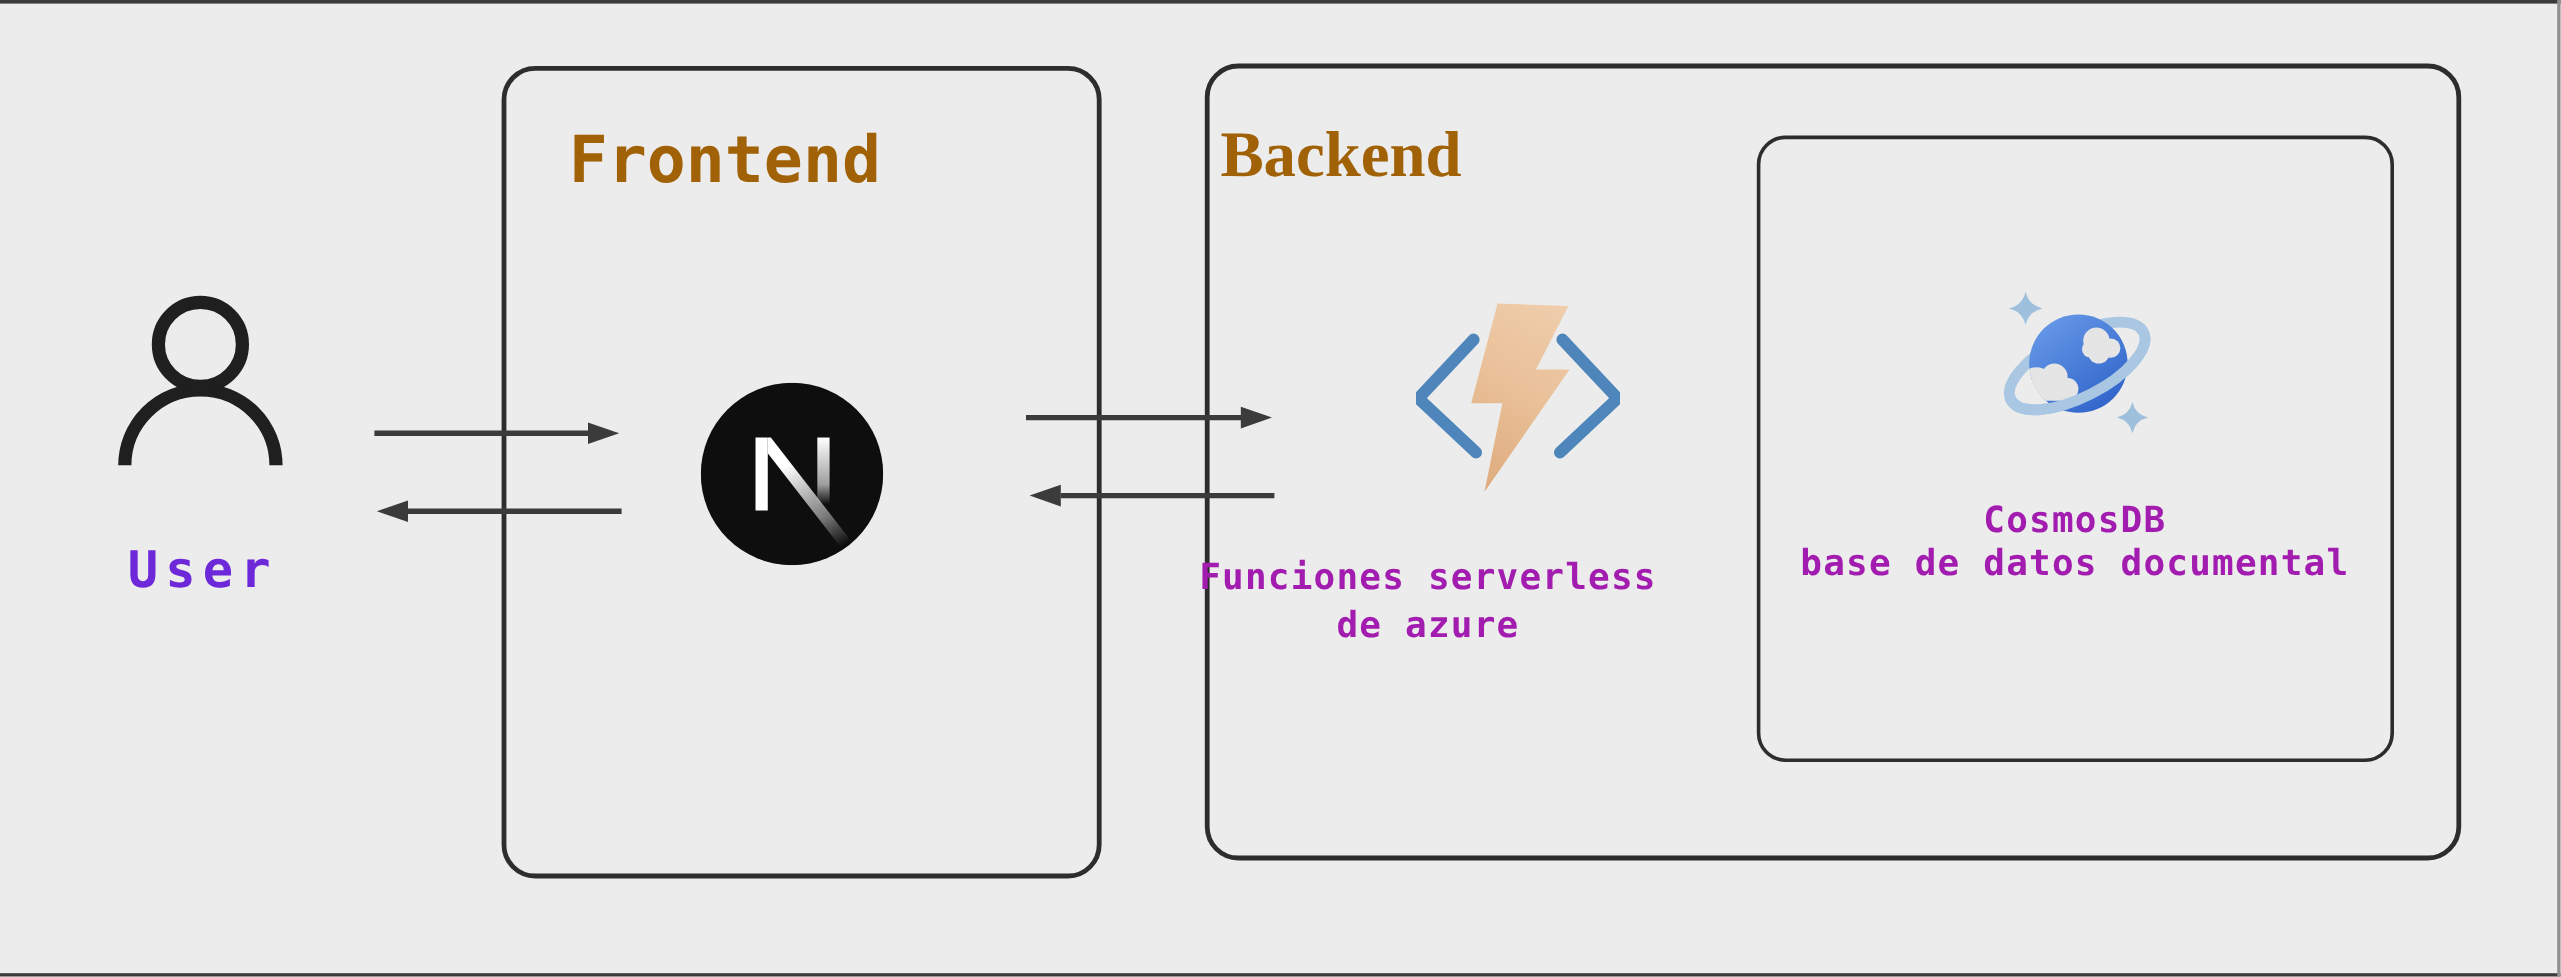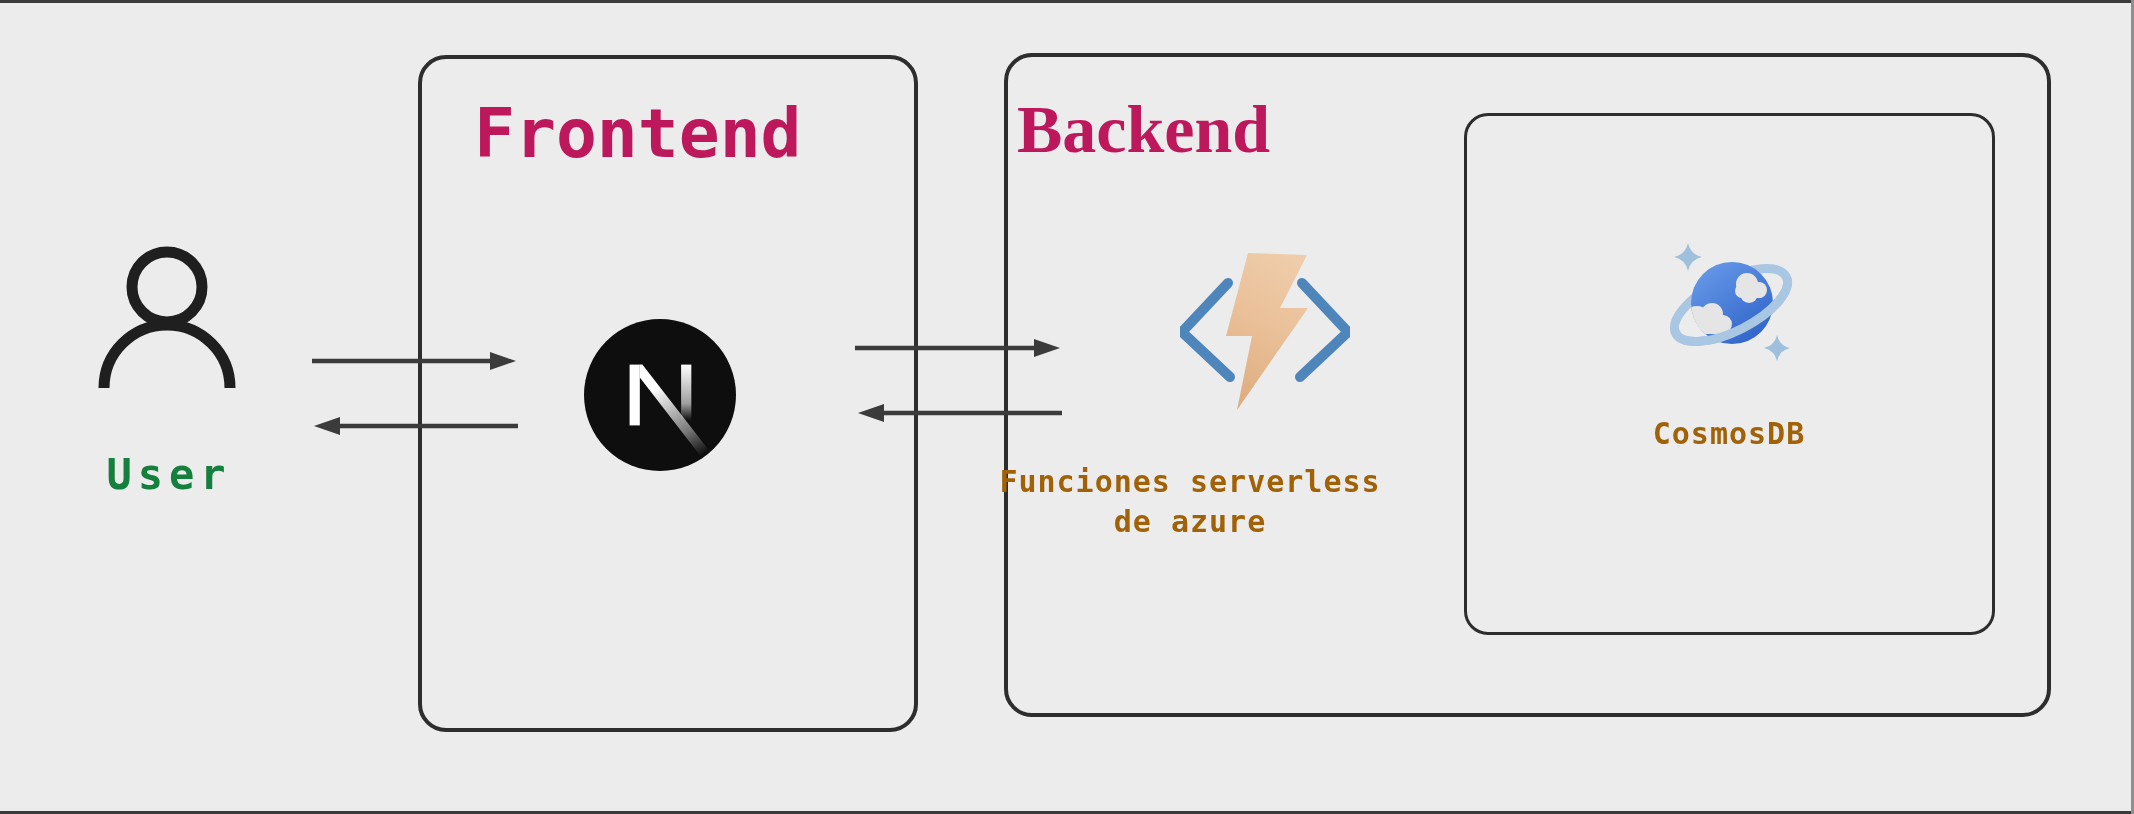--- a/index.html
+++ b/index.html
@@ -23,41 +23,41 @@
     border:4px solid var(--stroke,#2d2d2d);
     border-radius:28px;
     background:transparent;
   }
   .box.frontend{left:418px;top:55px;width:500px;height:677px;}
   .box.backend{left:1004px;top:53px;width:1047px;height:664px;}
   .box.cosmos{left:1464px;top:113px;width:531px;height:522px;border-width:3px;border-radius:24px;}
 
   .title{
     position:absolute;
-    font-size:68px;font-weight:700;line-height:60px;
-    color:#be185d;white-space:nowrap;
+    font-size:54px;font-weight:700;line-height:60px;
+    color:#a16207;white-space:nowrap;
   }
   .title.frontend{left:474px;top:104px;font-family:"DejaVu Sans Mono",monospace;}
   .title.backend{left:1017px;top:98px;font-family:Liberation Serif, serif;line-height:62px;}
 
   .node-label{
     position:absolute;
     font-family:"DejaVu Sans Mono",monospace;
     font-size:30px;font-weight:700;letter-spacing:1px;
-    line-height:40px;color:#a16207;
+    line-height:40px;color:#a21caf;
     text-align:center;white-space:pre;
   }
   .label-nextjs{left:511px;top:502px;width:300px;}
   .label-functions{left:990px;top:462px;width:400px;}
   .label-cosmos{left:1479px;top:416px;width:500px;line-height:36px;}
 
   .user-label{
     position:absolute;left:89px;top:450px;width:160px;
     text-align:center;font-family:"DejaVu Sans Mono",monospace;
-    font-size:42px;font-weight:700;letter-spacing:6px;color:#15803d;
+    font-size:42px;font-weight:700;letter-spacing:6px;color:#6d28d9;
     white-space:nowrap;
   }
 
   .icon-abs{position:absolute;}
   .arrows{position:absolute;left:0;top:0;z-index:5;pointer-events:none;}
 </style>
 </head>
 <body>
 
 <div class="canvas">
@@ -142,21 +142,21 @@
       <rect x="22" y="76" width="44" height="18" rx="9"></rect>
     </g>
 
     <g clip-path="url(#ringFront)">
       <ellipse cx="66" cy="65" rx="62" ry="26" fill="none" stroke="#a9c7e2" stroke-width="9" transform="rotate(-27 66 65)"></ellipse>
     </g>
 
     <path d="M23 3 Q25.5 14.5 37 17 Q25.5 19.5 23 31 Q20.5 19.5 9 17 Q20.5 14.5 23 3 Z" fill="#9fc0dc"></path>
     <path d="M112 95 Q114.5 105.5 125 108 Q114.5 110.5 112 121 Q109.5 110.5 99 108 Q109.5 105.5 112 95 Z" fill="#9fc0dc"></path>
   </svg>
-  <div class="node-label label-cosmos"><span>CosmosDB</span><br></div>
+  <div class="node-label label-cosmos"><span>CosmosDB</span><br><span>base de datos documental</span></div>
 
   <svg class="arrows" width="2134" height="814" viewBox="0 0 2134 814">
     <g stroke="#3b3b3b" stroke-width="4.5" fill="#3b3b3b">
 
       <g>
         <line x1="312" y1="361" x2="492" y2="361"></line>
         <polygon points="516,361 490,352 490,370" stroke="none"></polygon>
       </g>
 
       <g>

